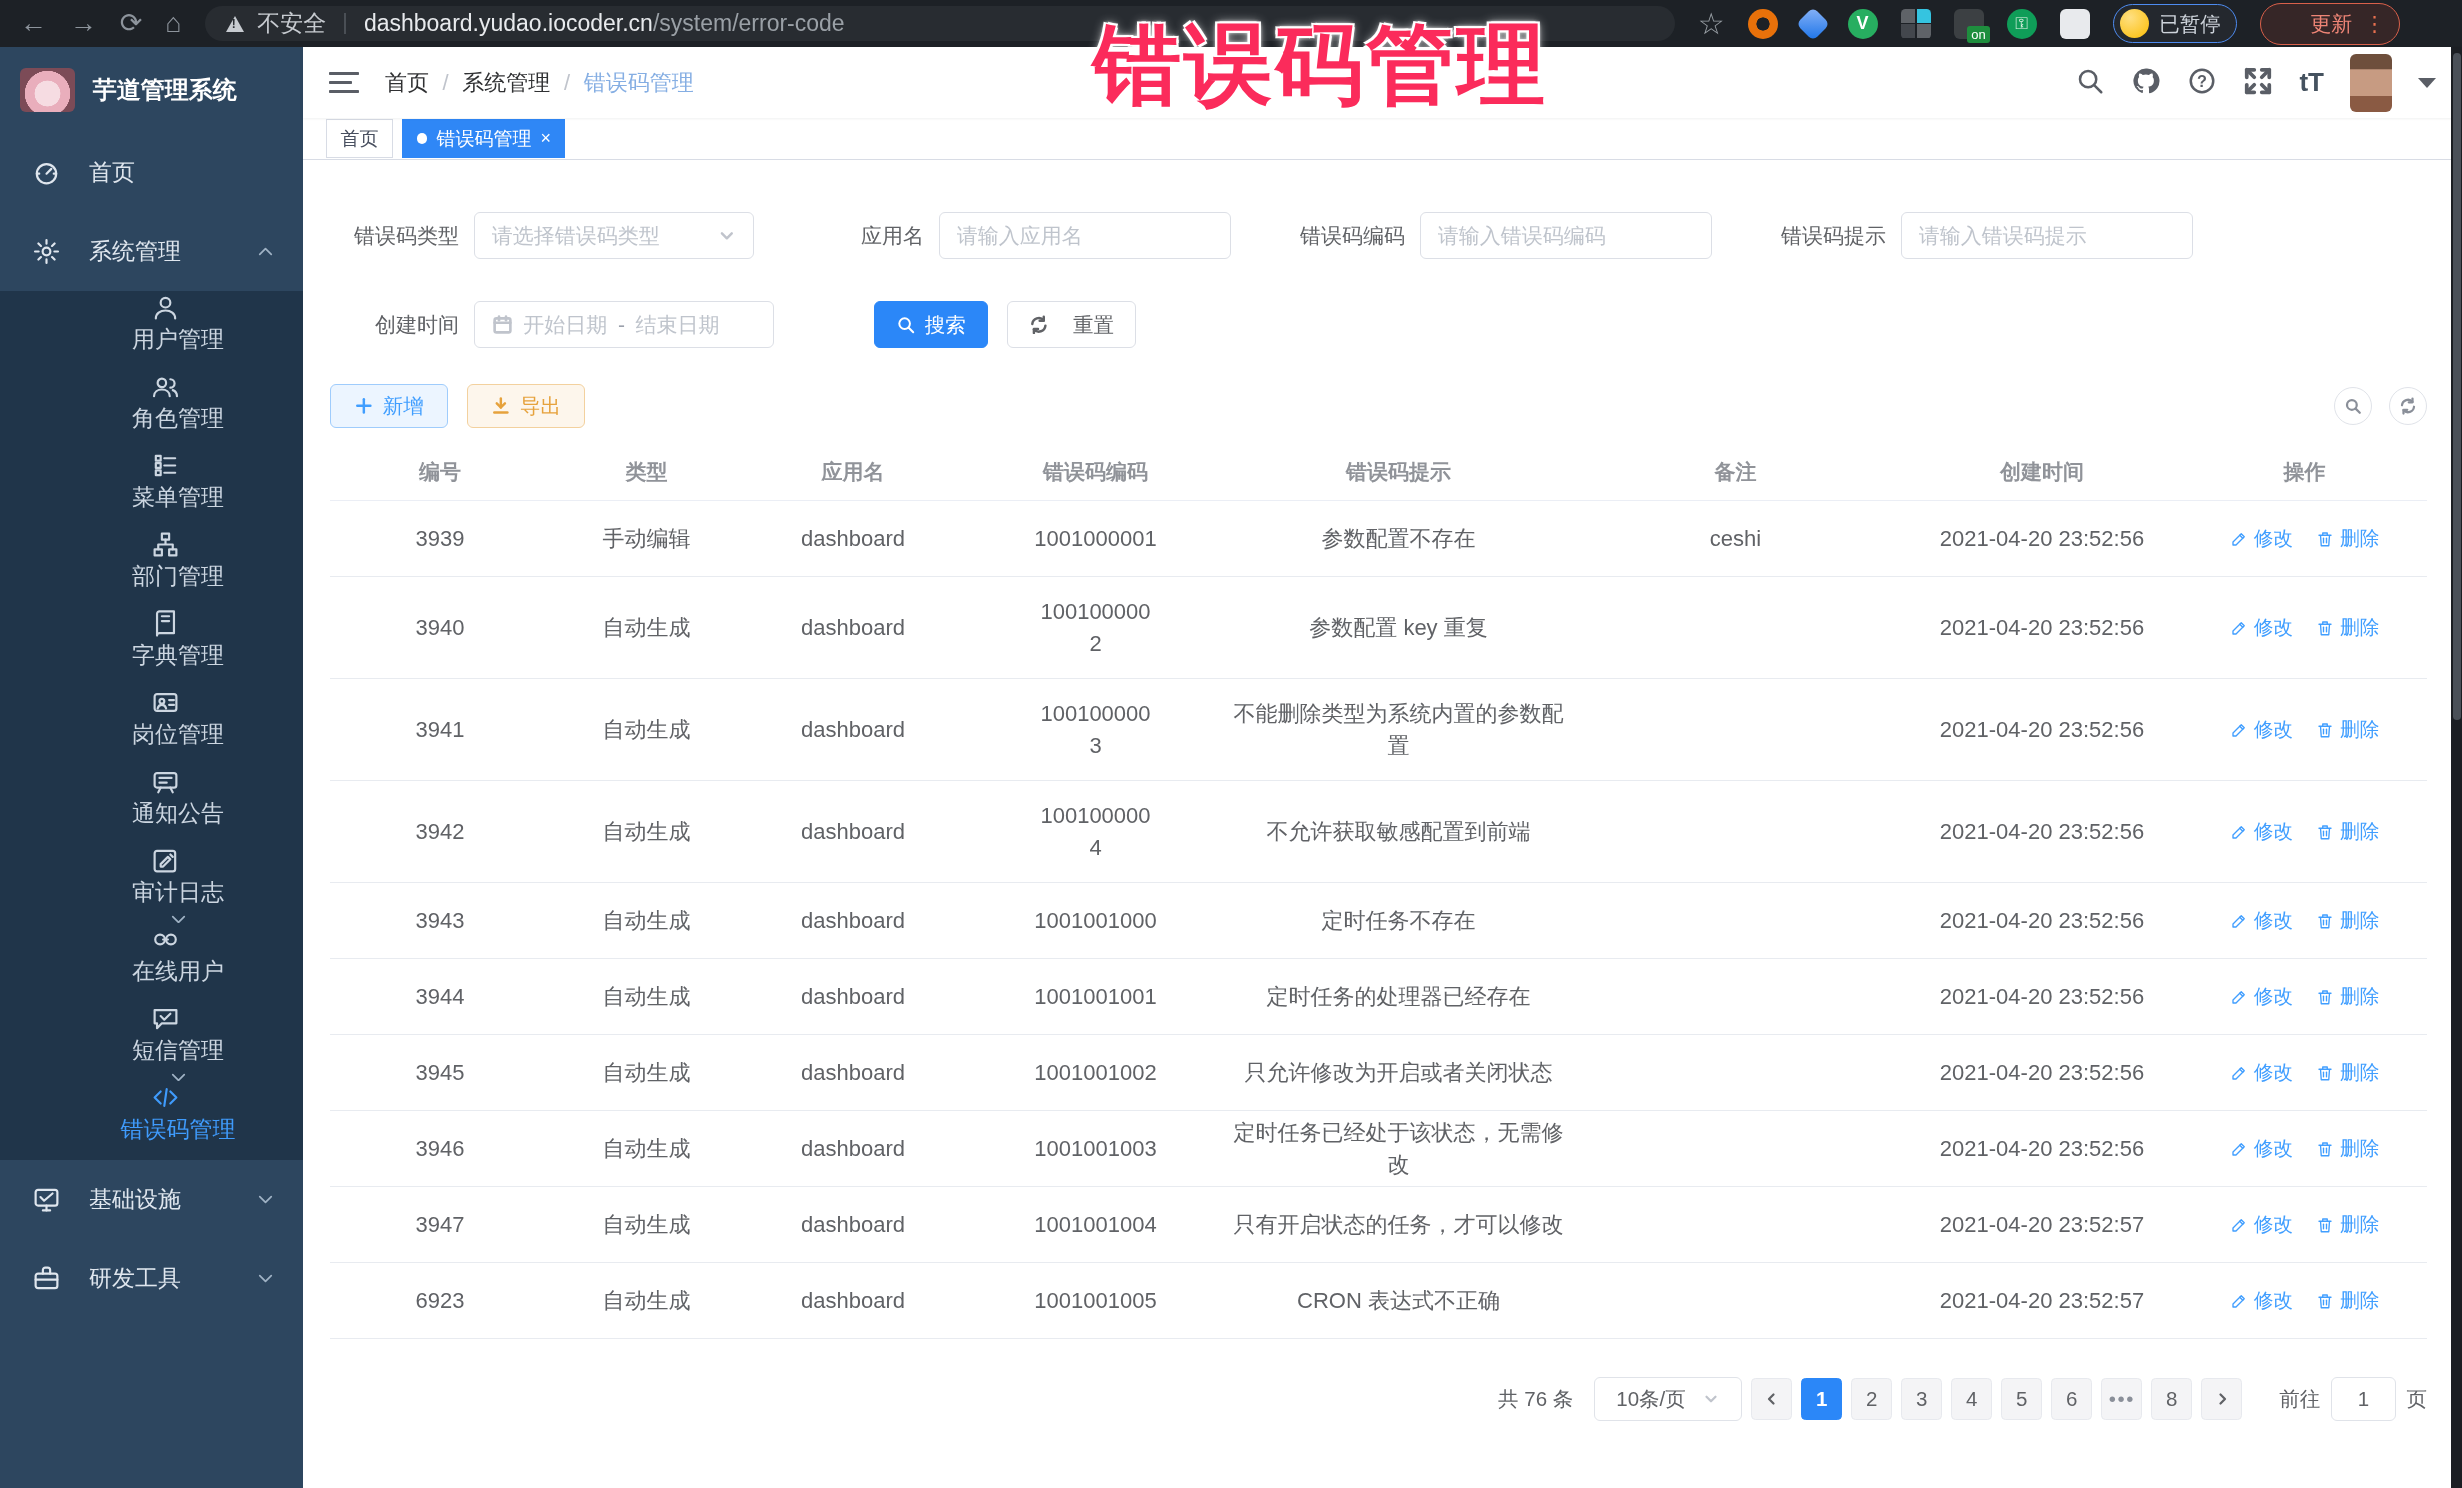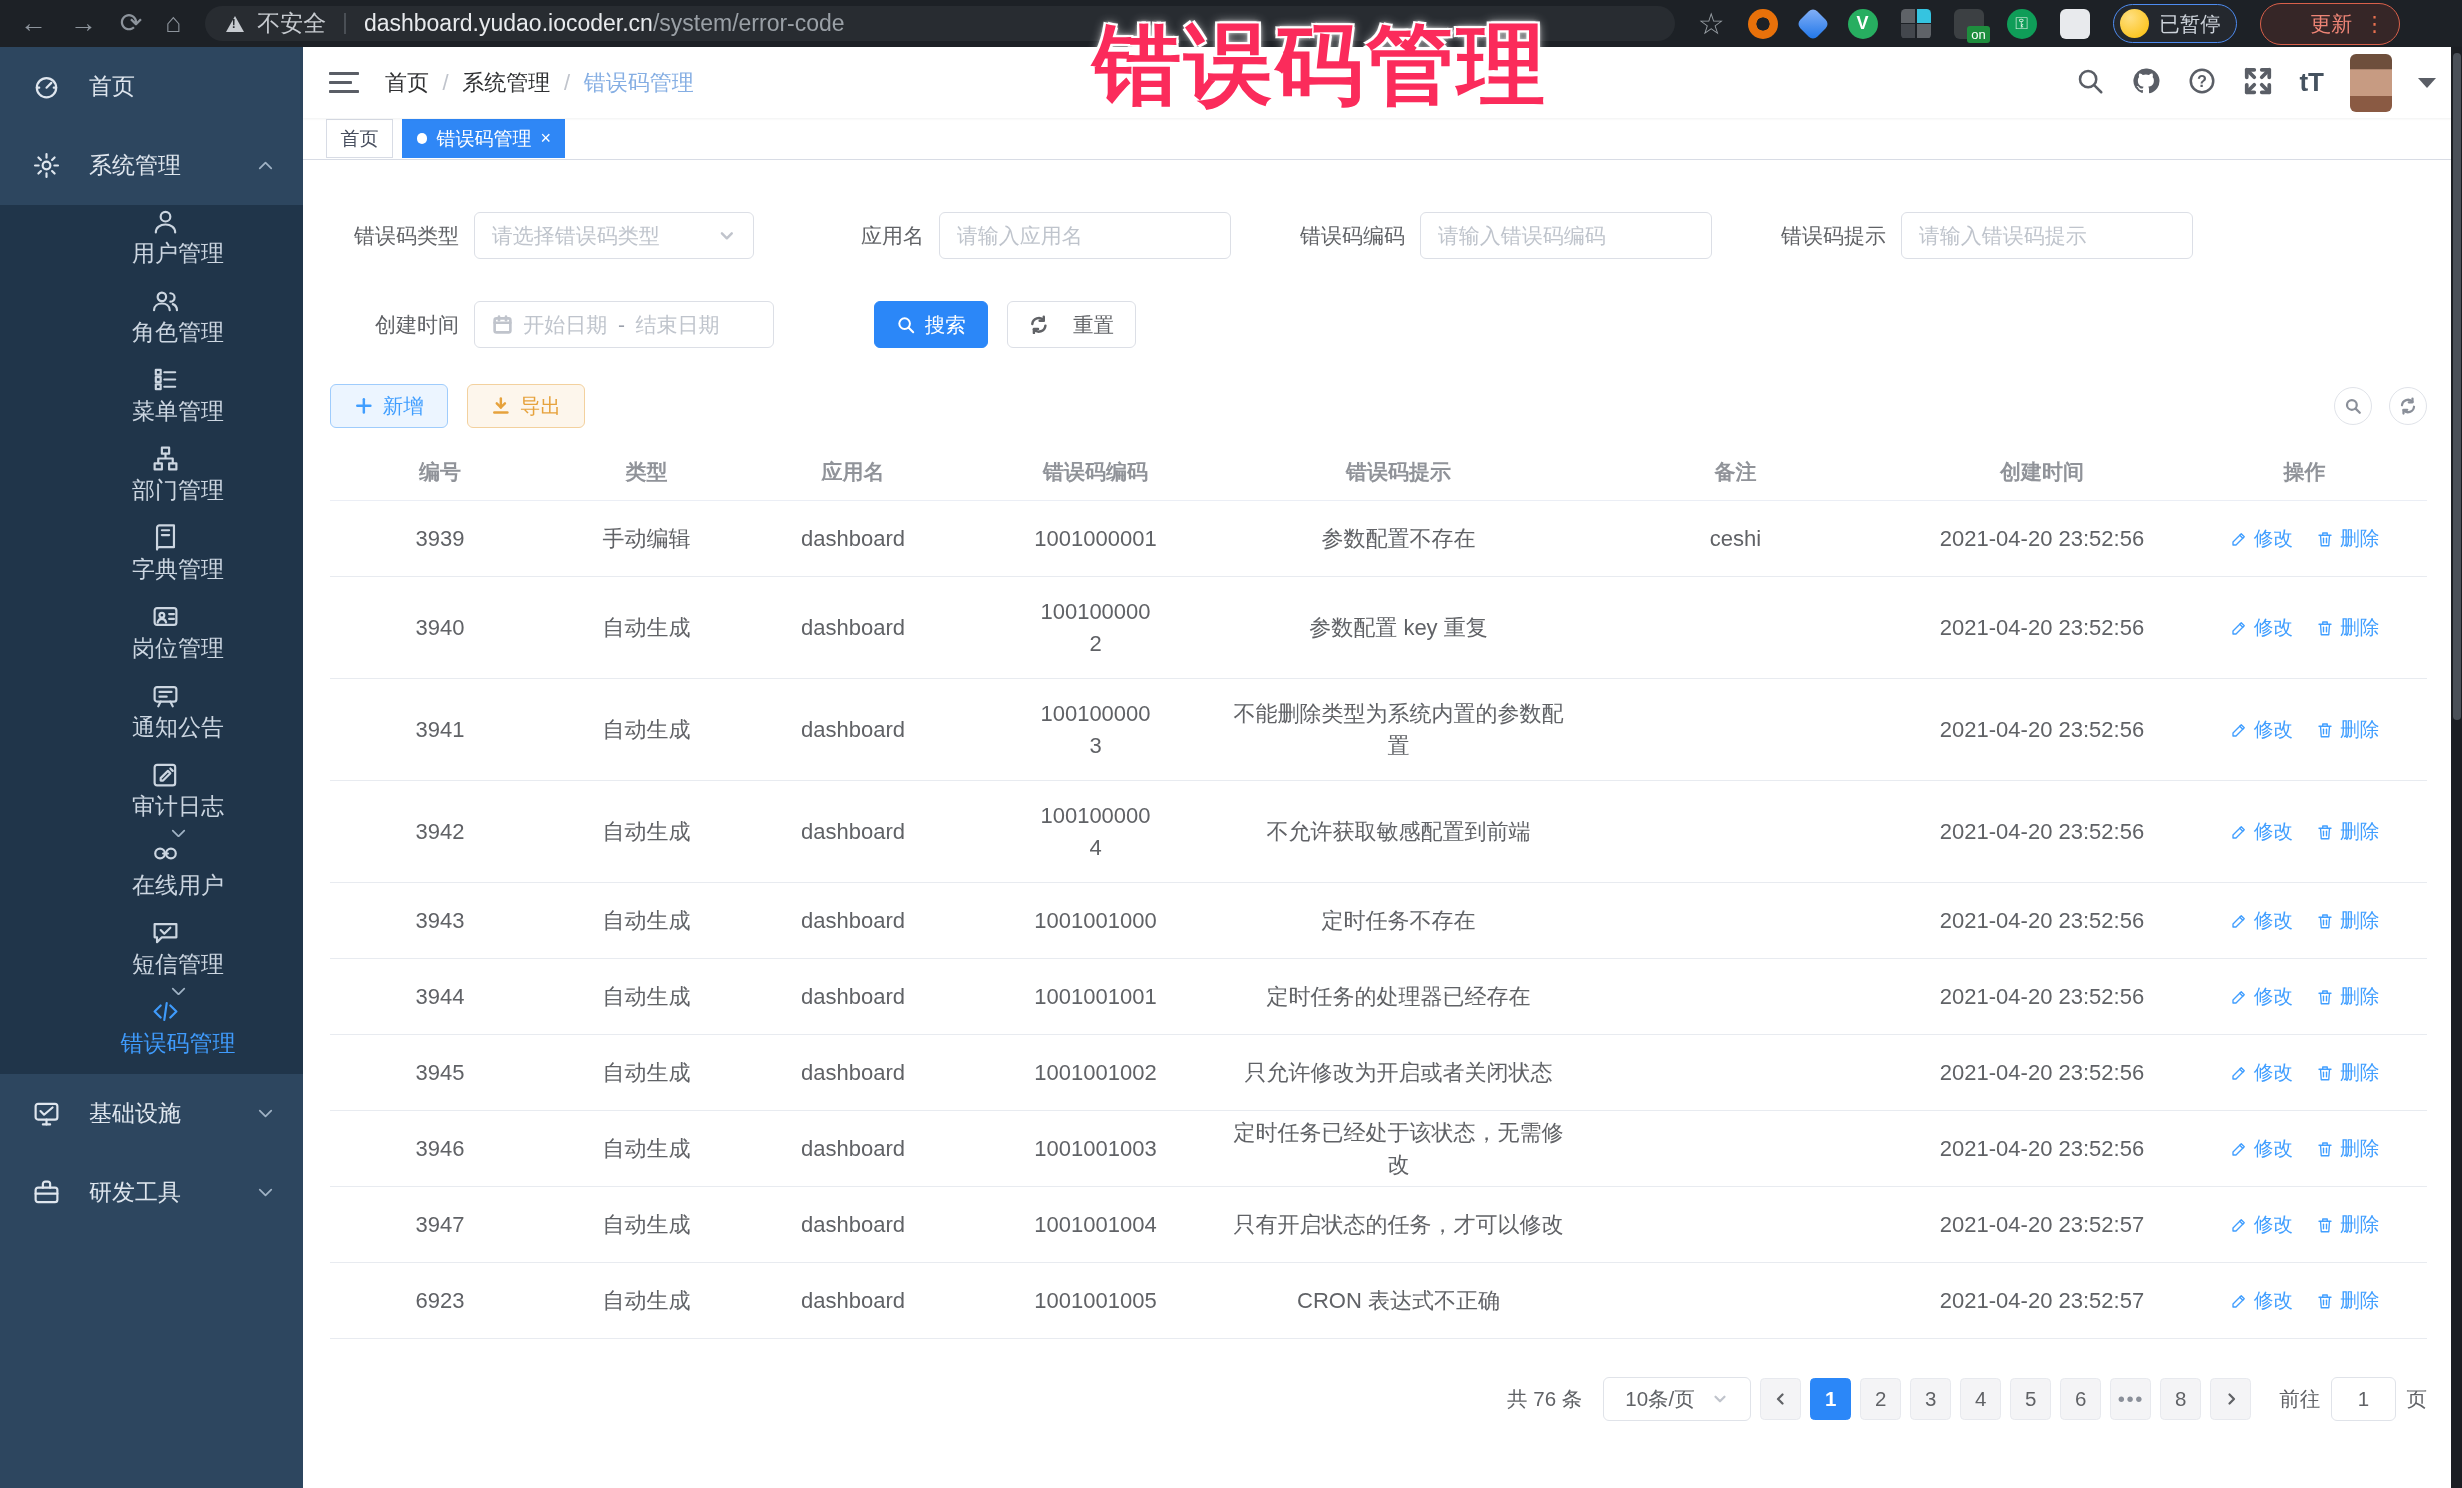--- a/index.html
+++ b/index.html
@@ -122,21 +122,21 @@
   .ops { display:flex; justify-content:center; gap:23px; }
   .op-link { display:inline-flex; align-items:center; gap:6px; color:#409eff; font-size:19.7px; cursor:pointer; white-space:nowrap; }
   .op-link svg { width:18px; height:18px; }
   
   .pager { margin-top:38px; display:flex; align-items:center; justify-content:flex-end; gap:9px; font-size:20.5px; color:#606266; }
   .pg-total { margin-right:12px; }
   .pg-size { width:148px; height:44px; border:1.5px solid #e0e3e9; border-radius:6px; display:flex; align-items:center; justify-content:center; gap:10.6px; color:#606266; background:#fff;}
   .pg-btn { min-width:41px; height:42px; border-radius:4.5px; background:#f4f4f6; border:1.5px solid #e7e9ee; display:flex; align-items:center; justify-content:center; color:#606266; font-size:20.5px; cursor:pointer; }
   .pg-btn.active { background:#2b87f8; border-color:#2b87f8; color:#fff; font-weight:600; }
   .pg-btn.more { letter-spacing:1.5px; color:#8a8f99; }
-  .pg-goto { margin-left:19px; display:flex; align-items:center; gap:10.6px; }
+  .pg-goto { margin-left:28px; display:flex; align-items:center; gap:10.6px; }
   .pg-input { width:65px; height:44px; border:1.5px solid #e0e3e9; border-radius:6px; text-align:center; font-size:20.5px; color:#606266; outline:none; font-family:inherit; }
   
   .annotation {
     position:absolute; left:1093px; top:6px; font-size:88px; font-weight:700; letter-spacing:3px;
     color:#fb2b5b; z-index:50; white-space:nowrap;
     text-shadow:0 0 4.5px #fff, 0 0 4.5px #fff, 2.3px 2.3px 0 #fff, -2.3px -2.3px 0 #fff, 2.3px -2.3px 0 #fff, -2.3px 2.3px 0 #fff, 0 0 10.6px rgba(255,255,255,.9);
   }
   .scrollbar { position:absolute; right:0; top:47px; width:10.6px; height:1441px; background:#1b1e23; z-index:40; }
   .scroll-thumb { position:absolute; top:6px; left:1.5px; width:7.6px; height:667px; border-radius:3.8px; background:#4a5058; }
   .chev { fill:none; stroke:currentColor; stroke-width:3; stroke-linecap:round; stroke-linejoin:round; }
@@ -173,20 +173,24 @@
       <span class="update-chip">
         <span class="update-label">更新</span>
         <span class="dots-v">⋮</span>
       </span>
     </div>
   </div>
 
   <div class="app">
 
     <aside class="sidebar">
+      <div class="logo-row">
+        <span class="logo-img"></span>
+        <span class="logo-title">芋道管理系统</span>
+      </div>
       <nav class="menu" id="sidebar-menu">
           <div class="menu-item">
             <span class="menu-icon">
               <svg viewBox="0 0 24 24" fill="none" stroke="currentColor" stroke-width="1.8" stroke-linecap="round" stroke-linejoin="round">
                 <circle cx="12" cy="13" r="8"></circle>
                 <line x1="12" y1="13" x2="16" y2="9"></line>
                 <line x1="4" y1="13" x2="6" y2="13"></line>
                 <line x1="18" y1="13" x2="20" y2="13"></line>
               </svg>
             </span>

